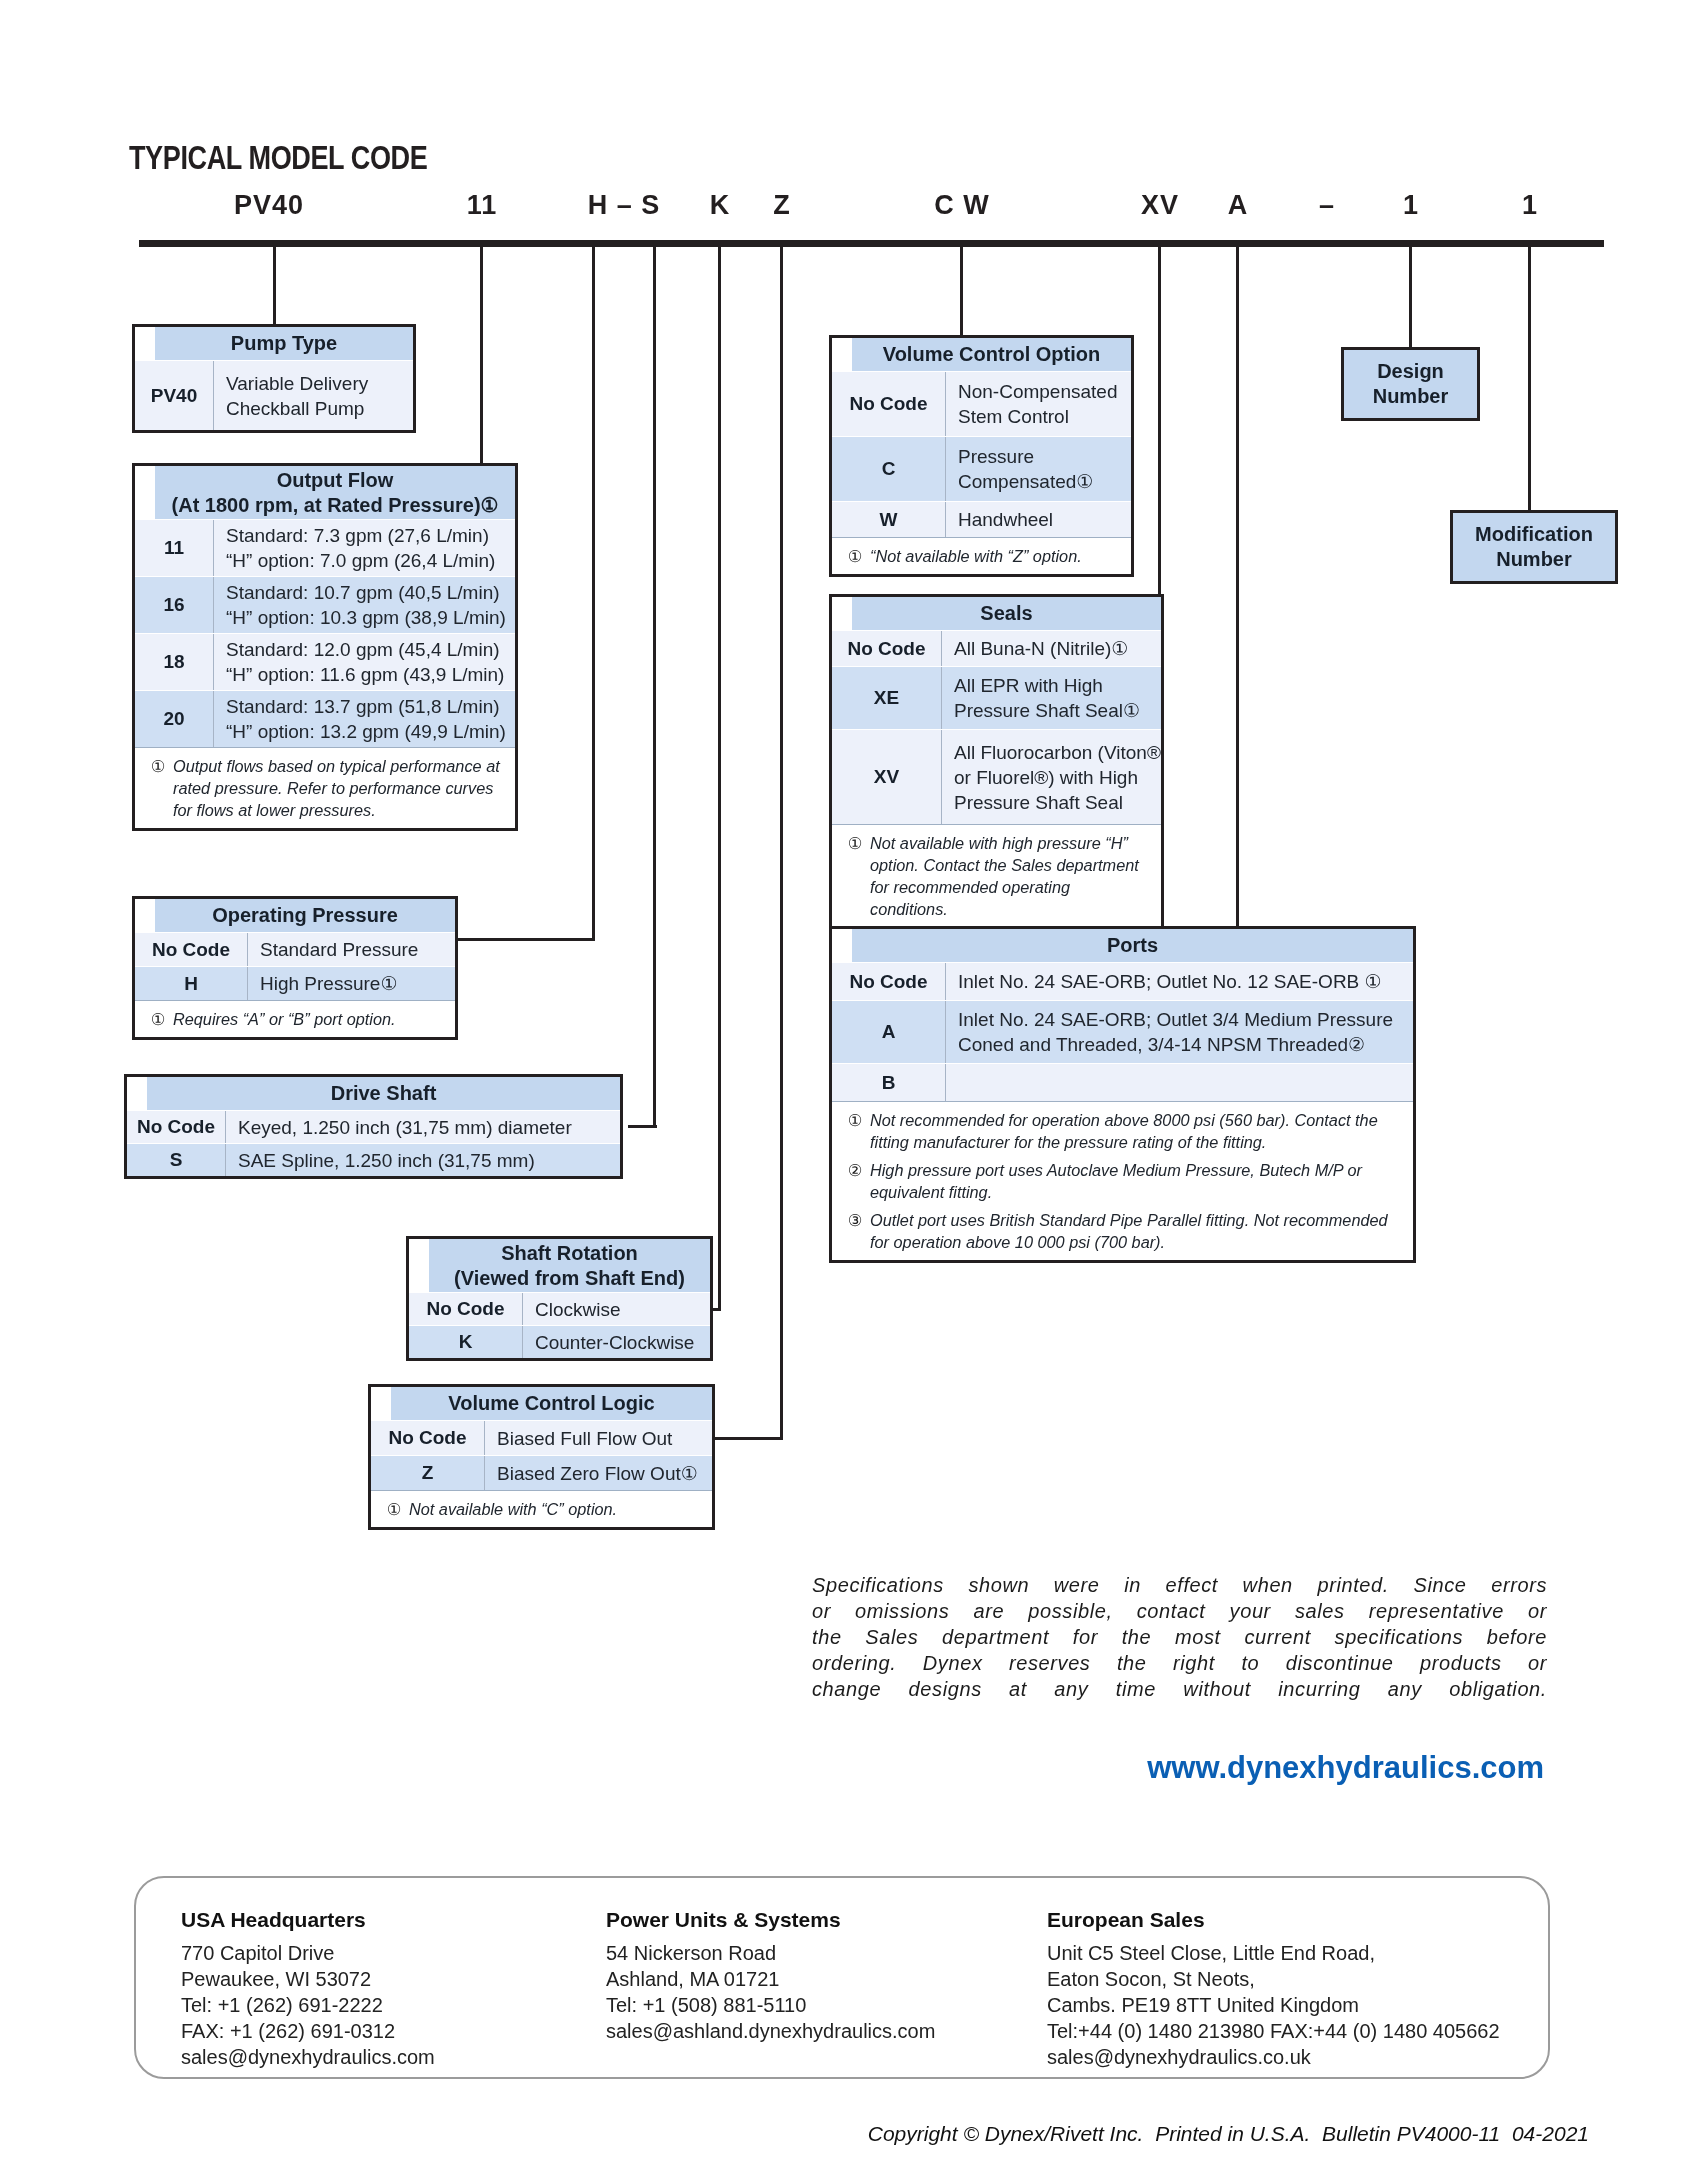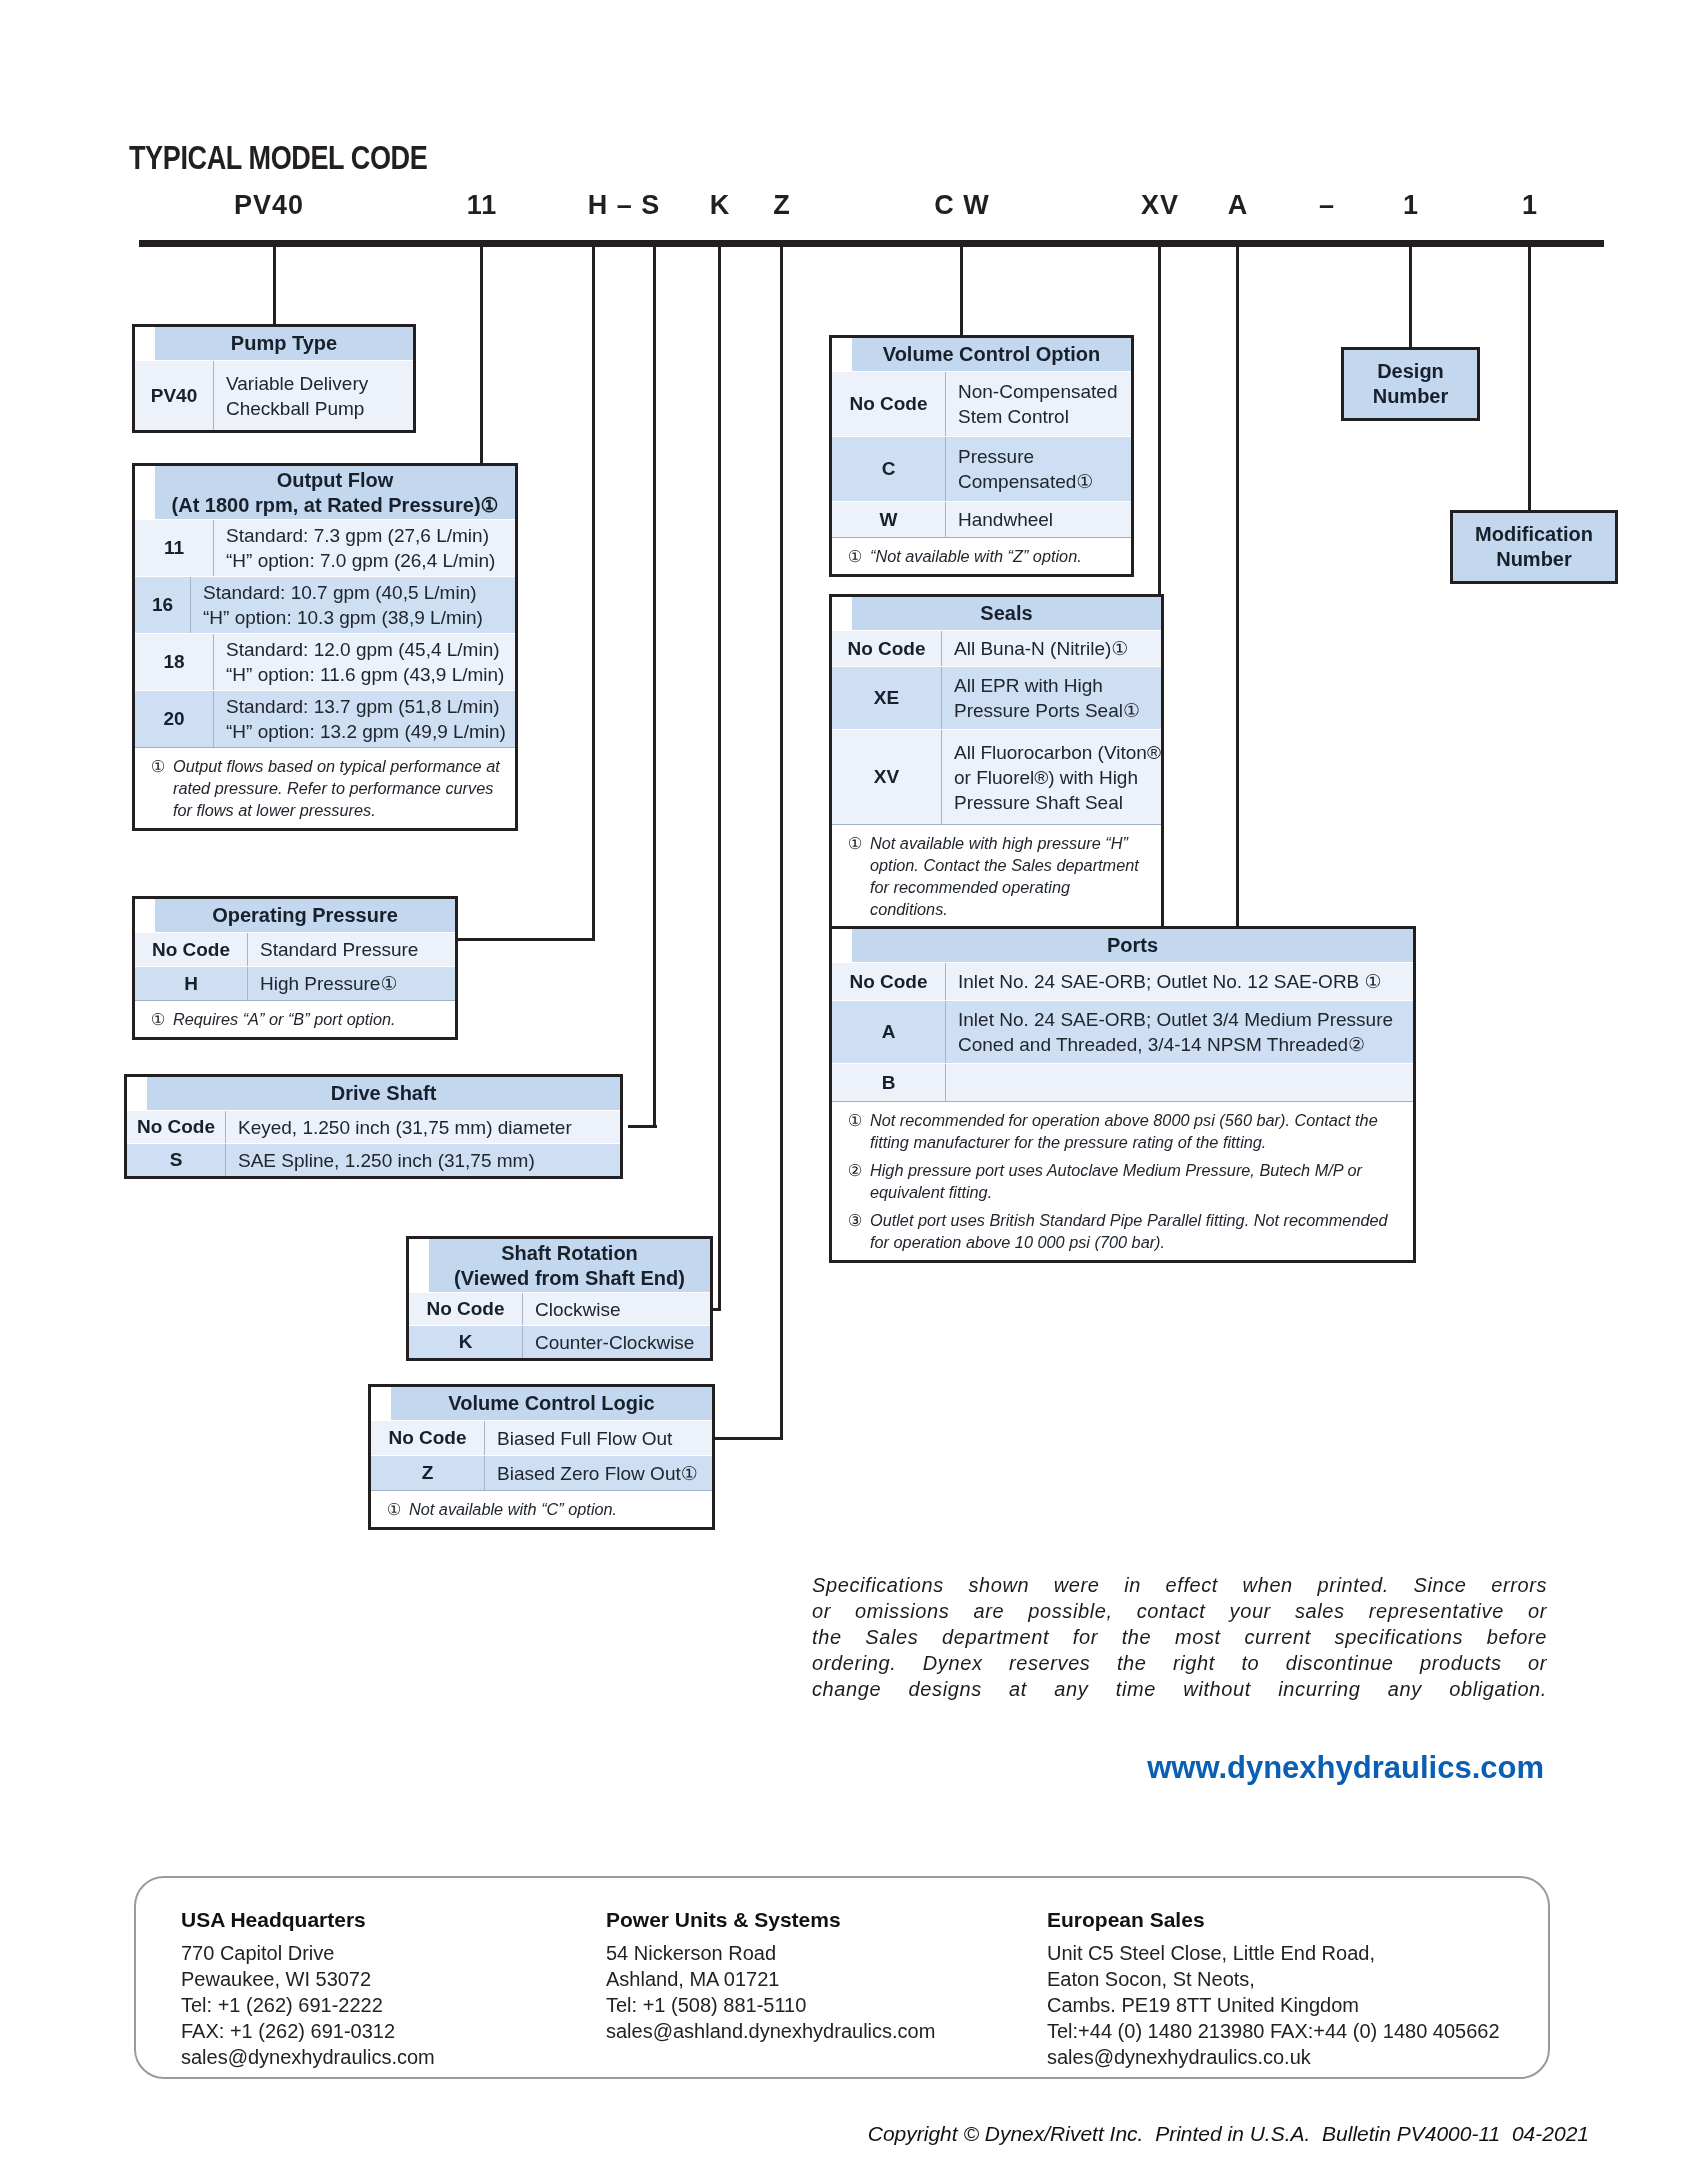--- a/index.html
+++ b/index.html
@@ -95,21 +95,21 @@
       <div>(At 1800 rpm, at Rated Pressure)①</div>
     </div>
     <div class="row light" style="height:57px">
       <div class="code" style="width:79px">11</div>
       <div class="desc">
         <div>Standard: 7.3 gpm (27,6 L/min)</div>
         <div>“H” option: 7.0 gpm (26,4 L/min)</div>
       </div>
     </div>
     <div class="row blue" style="height:57px">
-      <div class="code" style="width:56px">16</div>
+      <div class="code" style="width:79px">16</div>
       <div class="desc">
         <div>Standard: 10.7 gpm (40,5 L/min)</div>
         <div>“H” option: 10.3 gpm (38,9 L/min)</div>
       </div>
     </div>
     <div class="row light" style="height:57px">
       <div class="code" style="width:79px">18</div>
       <div class="desc">
         <div>Standard: 12.0 gpm (45,4 L/min)</div>
         <div>“H” option: 11.6 gpm (43,9 L/min)</div>
@@ -244,21 +244,21 @@
     <div class="row light" style="height:36px">
       <div class="code" style="width:110px">No Code</div>
       <div class="desc">
           <div>All Buna-N (Nitrile)①</div>
         </div>
     </div>
     <div class="row blue" style="height:63px">
       <div class="code" style="width:110px">XE</div>
       <div class="desc">
         <div>All EPR with High</div>
-        <div>Pressure Ports Seal①</div>
+        <div>Pressure Shaft Seal①</div>
       </div>
     </div>
     <div class="row light" style="height:95px">
       <div class="code" style="width:110px">XV</div>
       <div class="desc">
         <div>All Fluorocarbon (Viton®</div>
         <div>or Fluorel®) with High</div>
         <div>Pressure Shaft Seal</div>
       </div>
     </div>

